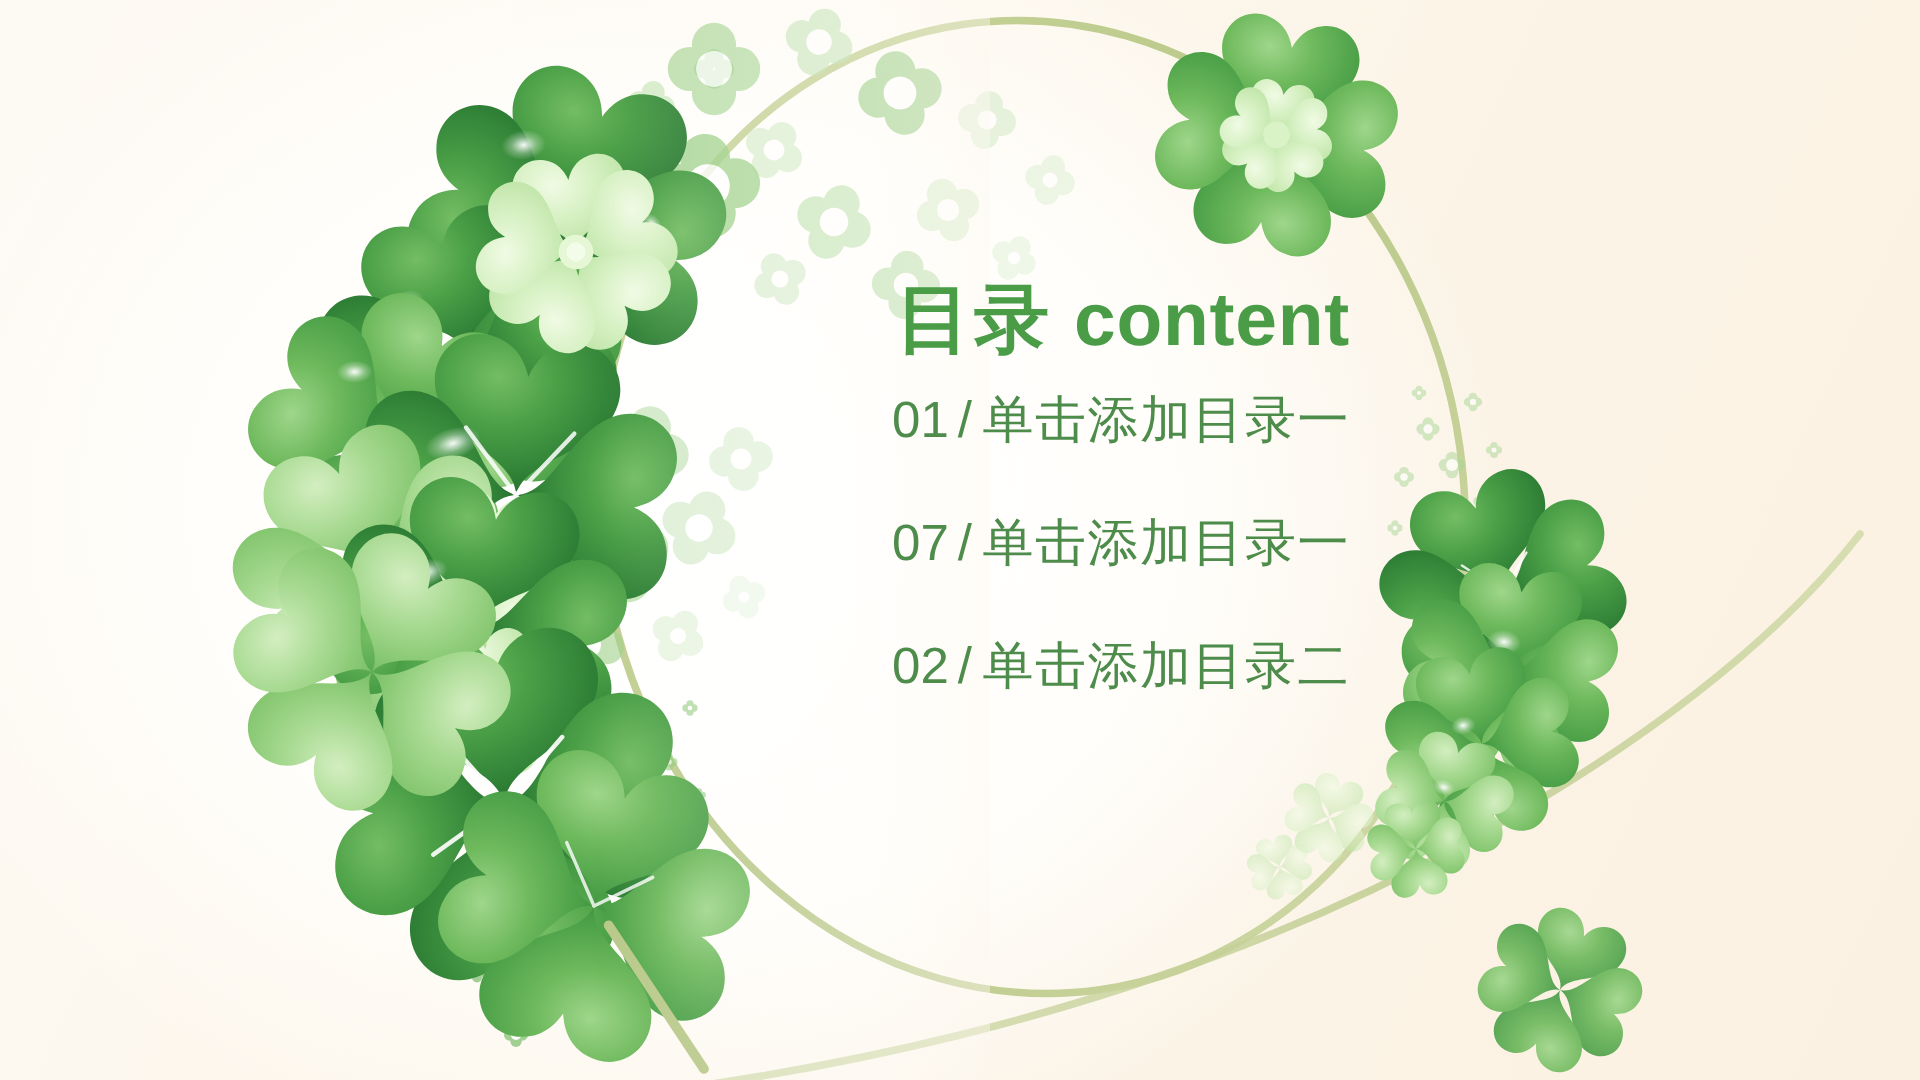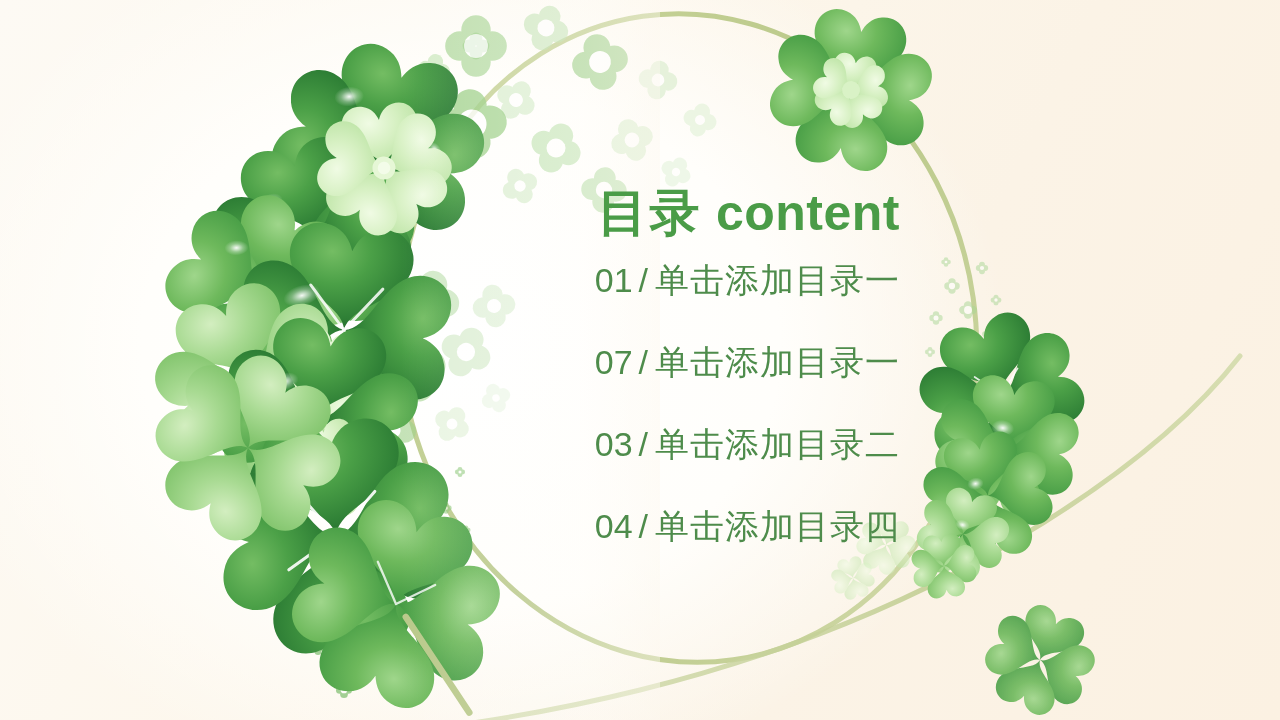--- a/index.html
+++ b/index.html
@@ -610,21 +610,18 @@
     </div>
 
     <ul id="toc-list">
       <li>
         <span class="toc-num">01</span><span class="toc-sep">/</span><span>单击添加目录一</span>
       </li>
       <li>
         <span class="toc-num">07</span><span class="toc-sep">/</span><span>单击添加目录一</span>
       </li>
       <li>
-        <span class="toc-num">03</span><span class="toc-sep">/</span><span>单击添加目录二</span>
-      </li>
-      <li>
-        <span class="toc-num">04</span><span class="toc-sep">/</span><span>单击添加目录四</span>
+        <span class="toc-num">02</span><span class="toc-sep">/</span><span>单击添加目录二</span>
       </li>
     </ul>
   </div>
 
 </div>
 
 </body></html>

